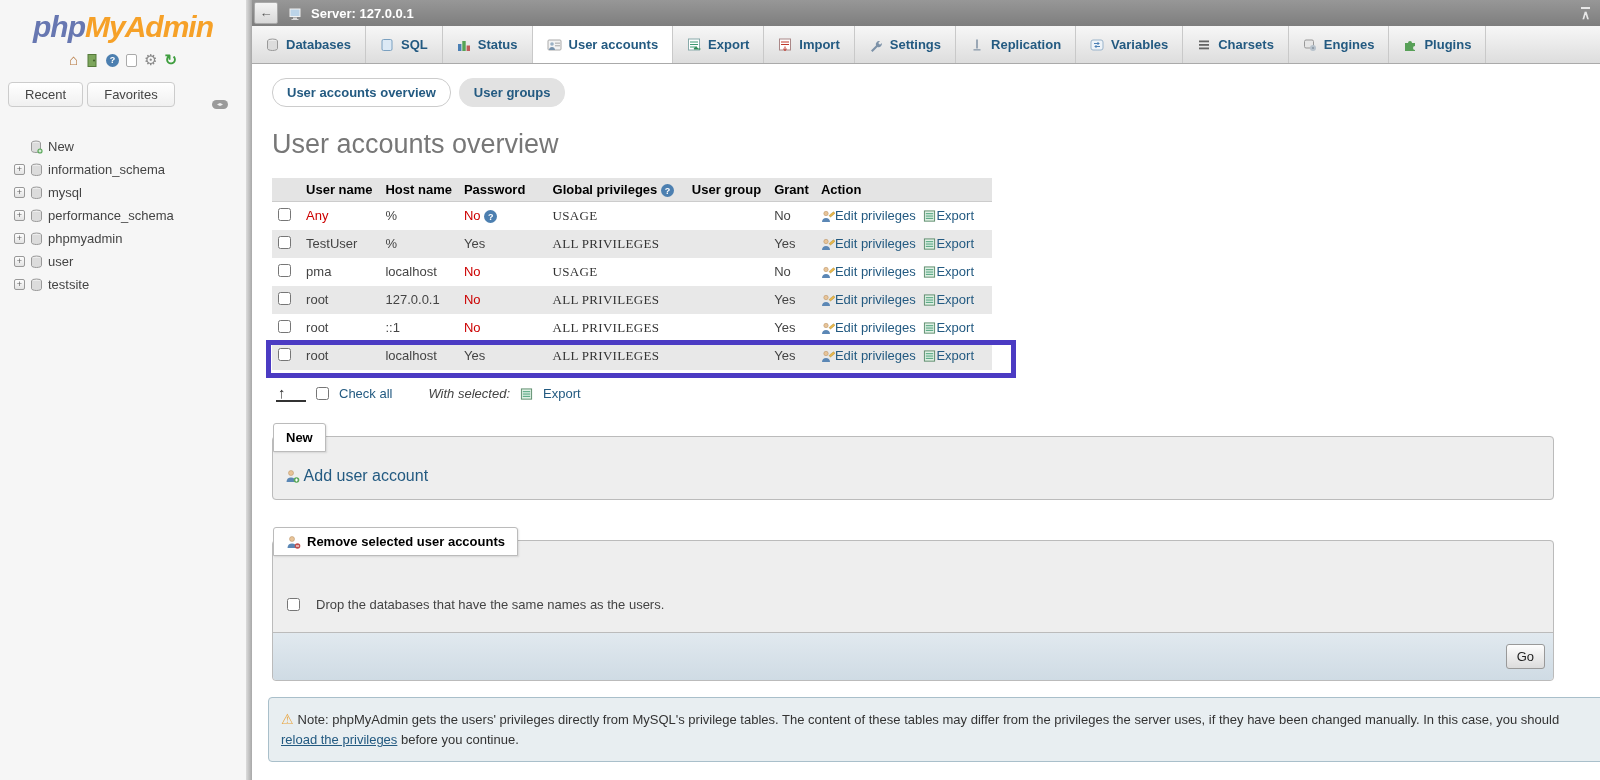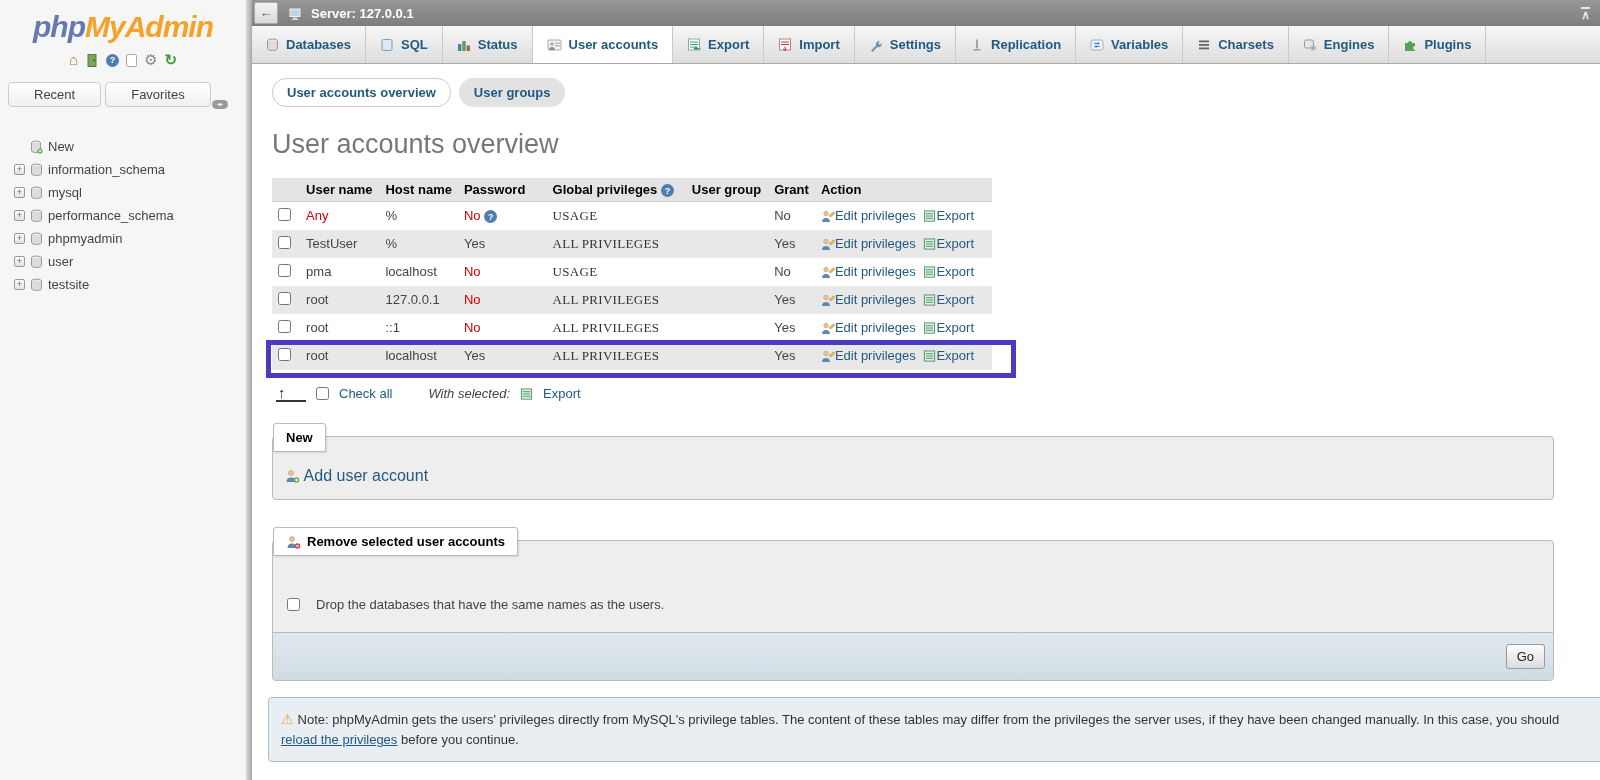--- a/index.html
+++ b/index.html
@@ -12,21 +12,21 @@
   .logo .php { color:#6777b1; }
   .logo .ma  { color:#f6a128; }
   .side-icons { display:flex; justify-content:center; gap:7px; margin-top:6px; align-items:center; height:20px; }
   .side-icons .glyph { font-size:15px; line-height:16px; cursor:pointer; }
   .home-g { color:#b5763c; }
   .gear-g { color:#8a8a8a; }
   .refresh-g { color:#3f9e3f; font-weight:bold; }
   .qbadge { display:inline-flex; width:13px; height:13px; border-radius:50%; background:#4c7fb0; color:#fff; font-size:9px; font-weight:bold; align-items:center; justify-content:center; vertical-align:middle; }
   .docpage { display:inline-block; width:11px; height:13px; background:#fff; border:1px solid #aaa; border-radius:2px; }
   .side-tabs { display:flex; gap:4px; margin:12px 0 0 8px; }
-  .side-tab { background:linear-gradient(#fff,#f0f0f0); border:1px solid #ccc; border-radius:4px; padding:4px 25px; font-size:13px; color:#444; cursor:pointer; }
+  .side-tab { background:linear-gradient(#fff,#f0f0f0); border:1px solid #ccc; border-radius:4px; padding:4px 16px; font-size:13px; color:#444; cursor:pointer; }
   .resize-pill { position:absolute; right:18px; top:100px; width:16px; height:9px; background:#9a9a9a; border-radius:5px; color:#eee; font-size:6px; line-height:9px; text-align:center; cursor:pointer; }
   .tree { list-style:none; margin-top:28px; padding-left:14px; }
   .tree li { display:flex; align-items:center; gap:5px; height:23px; font-size:13px; color:#444; white-space:nowrap; }
   .expander { display:inline-flex; width:11px; height:11px; border:1px solid #999; background:linear-gradient(#fdfdfd,#e3e3e3); border-radius:2px; font-size:9px; line-height:9px; color:#666; align-items:center; justify-content:center; cursor:pointer; flex:0 0 11px; }
   .tree .noexp { width:11px; flex:0 0 11px; }
   .tree-label { cursor:pointer; }
 
   
   .divider { width:6px; height:780px; background:linear-gradient(to right,#dcdcdc,#a8a8a8); flex:0 0 6px; }
 

